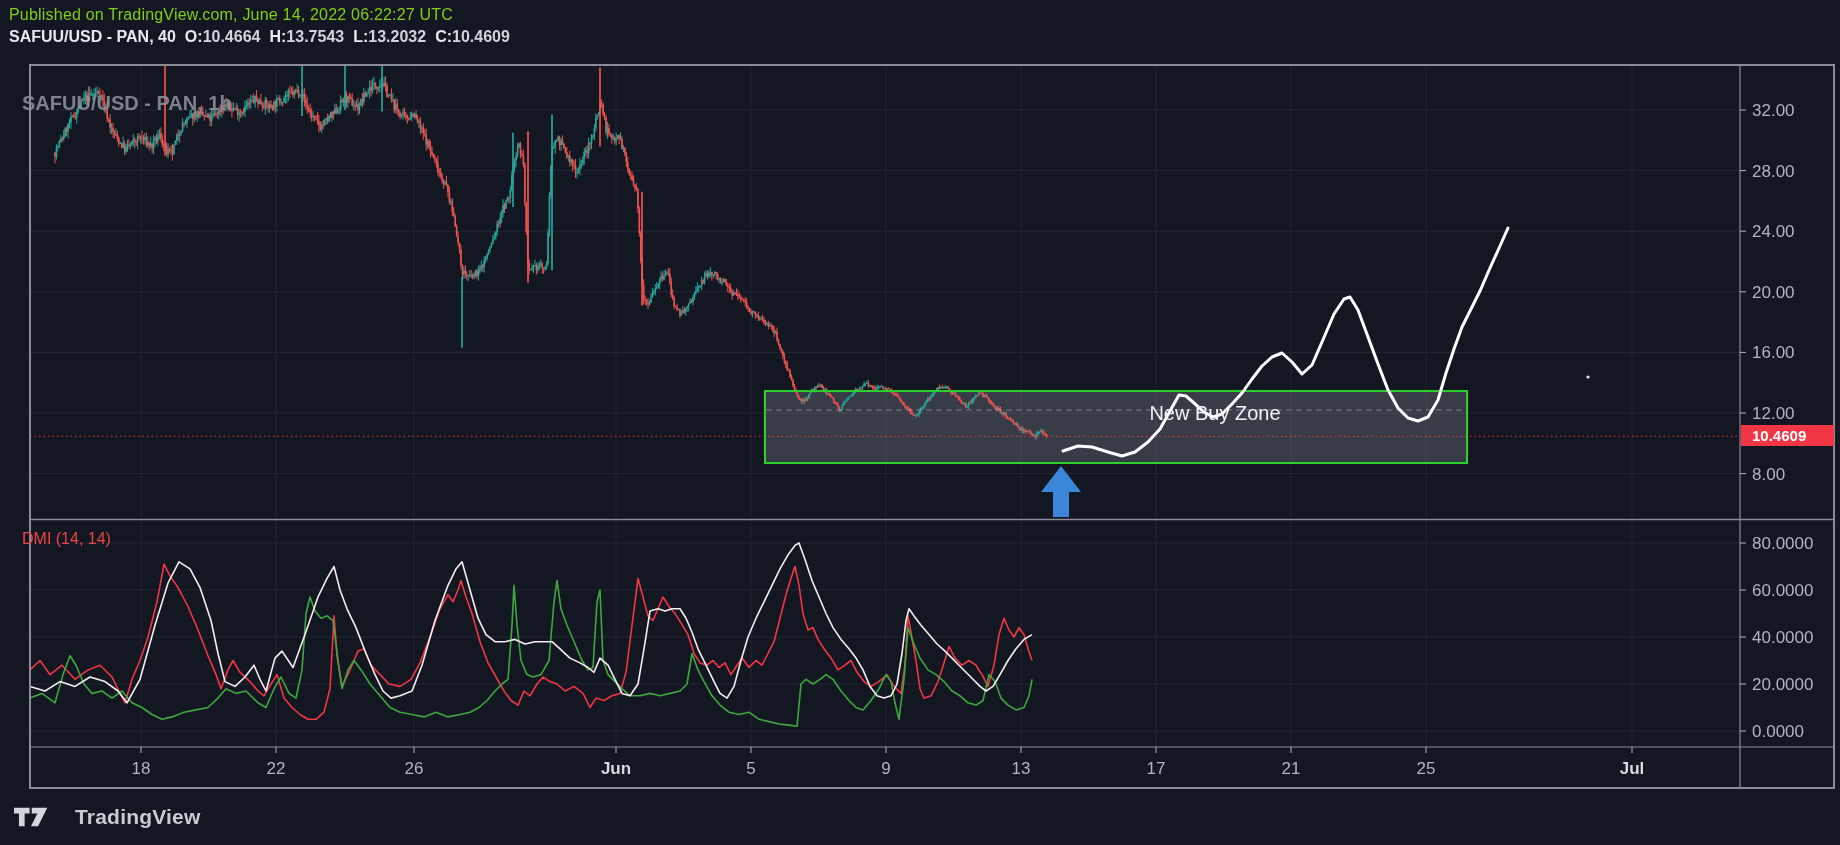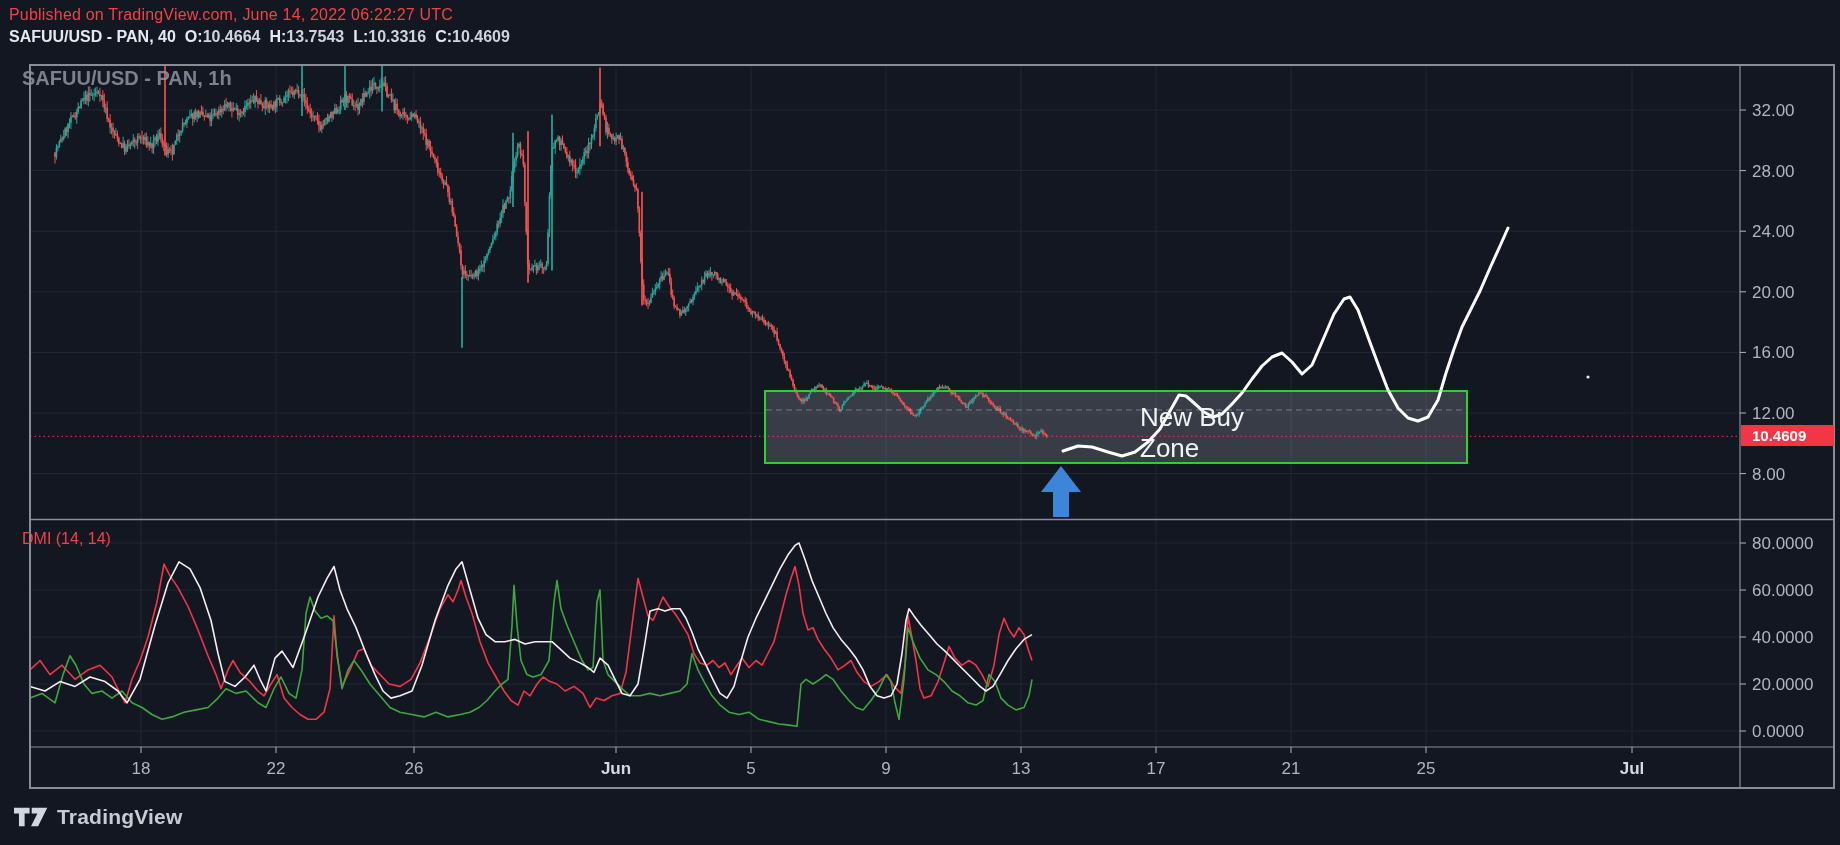--- a/index.html
+++ b/index.html
@@ -1,41 +1,41 @@
 <!DOCTYPE html>
 <html><head>
 <meta charset="utf-8">
 <style>
   html,body{margin:0;padding:0;background:#131722;}
   #app{position:relative;width:1840px;height:845px;background:#131722;overflow:hidden;
        font-family:"Liberation Sans",sans-serif;}
-  .hdr1{position:absolute;left:9px;top:6px;font-size:16px;color:#ef4444;letter-spacing:.2px;}
+  .hdr1{position:absolute;left:9px;top:6px;font-size:16px;color:#84cc16;letter-spacing:.2px;}
   .hdr2{position:absolute;left:9px;top:28px;font-size:16px;color:#d1d4dc;}
   .hdr2 b{font-weight:700;color:#e6e9ef;}
   .hdr2 .olabel{font-weight:700;color:#e6e9ef;margin-left:9px;}
   .hdr2 .oval{font-weight:700;color:#d1d4dc;}
-  .watermark{position:absolute;left:22px;top:67px;font-size:20px;font-weight:700;
+  .watermark{position:absolute;left:22px;top:92px;font-size:20px;font-weight:700;
        color:#9094a0;opacity:.85;}
   .dmi-label{position:absolute;left:22px;top:530px;font-size:16px;color:#ef4444;}
-  .buyzone-label{position:absolute;left:1140px;top:402px;width:150px;text-align:left;
-       font-size:26px;color:#f2f3f5;}
+  .buyzone-label{position:absolute;left:1140px;top:402px;width:150px;text-align:center;
+       font-size:20px;color:#f2f3f5;}
   .price-badge{position:absolute;left:1741px;top:425px;width:93px;height:21px;
        background:#f23645;color:#fff;font-size:15px;font-weight:700;
        line-height:21px;padding-left:11px;box-sizing:border-box;}
-  .footer{position:absolute;left:14px;top:804px;display:flex;align-items:center;gap:9px;}
+  .footer{position:absolute;left:14px;top:804px;display:flex;align-items:center;gap:27px;}
   .footer .brand{font-size:21px;font-weight:700;color:#c9cbd3;letter-spacing:.2px;}
   svg text{font-family:"Liberation Sans",sans-serif;}
 </style>
 </head>
 <body>
 
 <div id="app">
   <div class="hdr1">Published on TradingView.com, June 14, 2022 06:22:27 UTC</div>
   <div class="hdr2">
-    <b>SAFUU/USD - PAN, 40</b><span id="ohlc-spans"><span class="olabel">O:</span><span class="oval">10.4664</span><span class="olabel">H:</span><span class="oval">13.7543</span><span class="olabel">L:</span><span class="oval">10.3316</span><span class="olabel">C:</span><span class="oval">10.4609</span></span>
+    <b>SAFUU/USD - PAN, 40</b><span id="ohlc-spans"><span class="olabel">O:</span><span class="oval">10.4664</span><span class="olabel">H:</span><span class="oval">13.7543</span><span class="olabel">L:</span><span class="oval">13.2032</span><span class="olabel">C:</span><span class="oval">10.4609</span></span>
   </div>
 
   <svg id="chart" width="1840" height="845" viewBox="0 0 1840 845">
     <g id="grid-layer">
         <line x1="141" y1="65" x2="141" y2="747" stroke="#232734" stroke-width="1"></line>
         <line x1="276" y1="65" x2="276" y2="747" stroke="#232734" stroke-width="1"></line>
         <line x1="414" y1="65" x2="414" y2="747" stroke="#232734" stroke-width="1"></line>
         <line x1="616" y1="65" x2="616" y2="747" stroke="#232734" stroke-width="1"></line>
         <line x1="751" y1="65" x2="751" y2="747" stroke="#232734" stroke-width="1"></line>
         <line x1="886" y1="65" x2="886" y2="747" stroke="#232734" stroke-width="1"></line>

